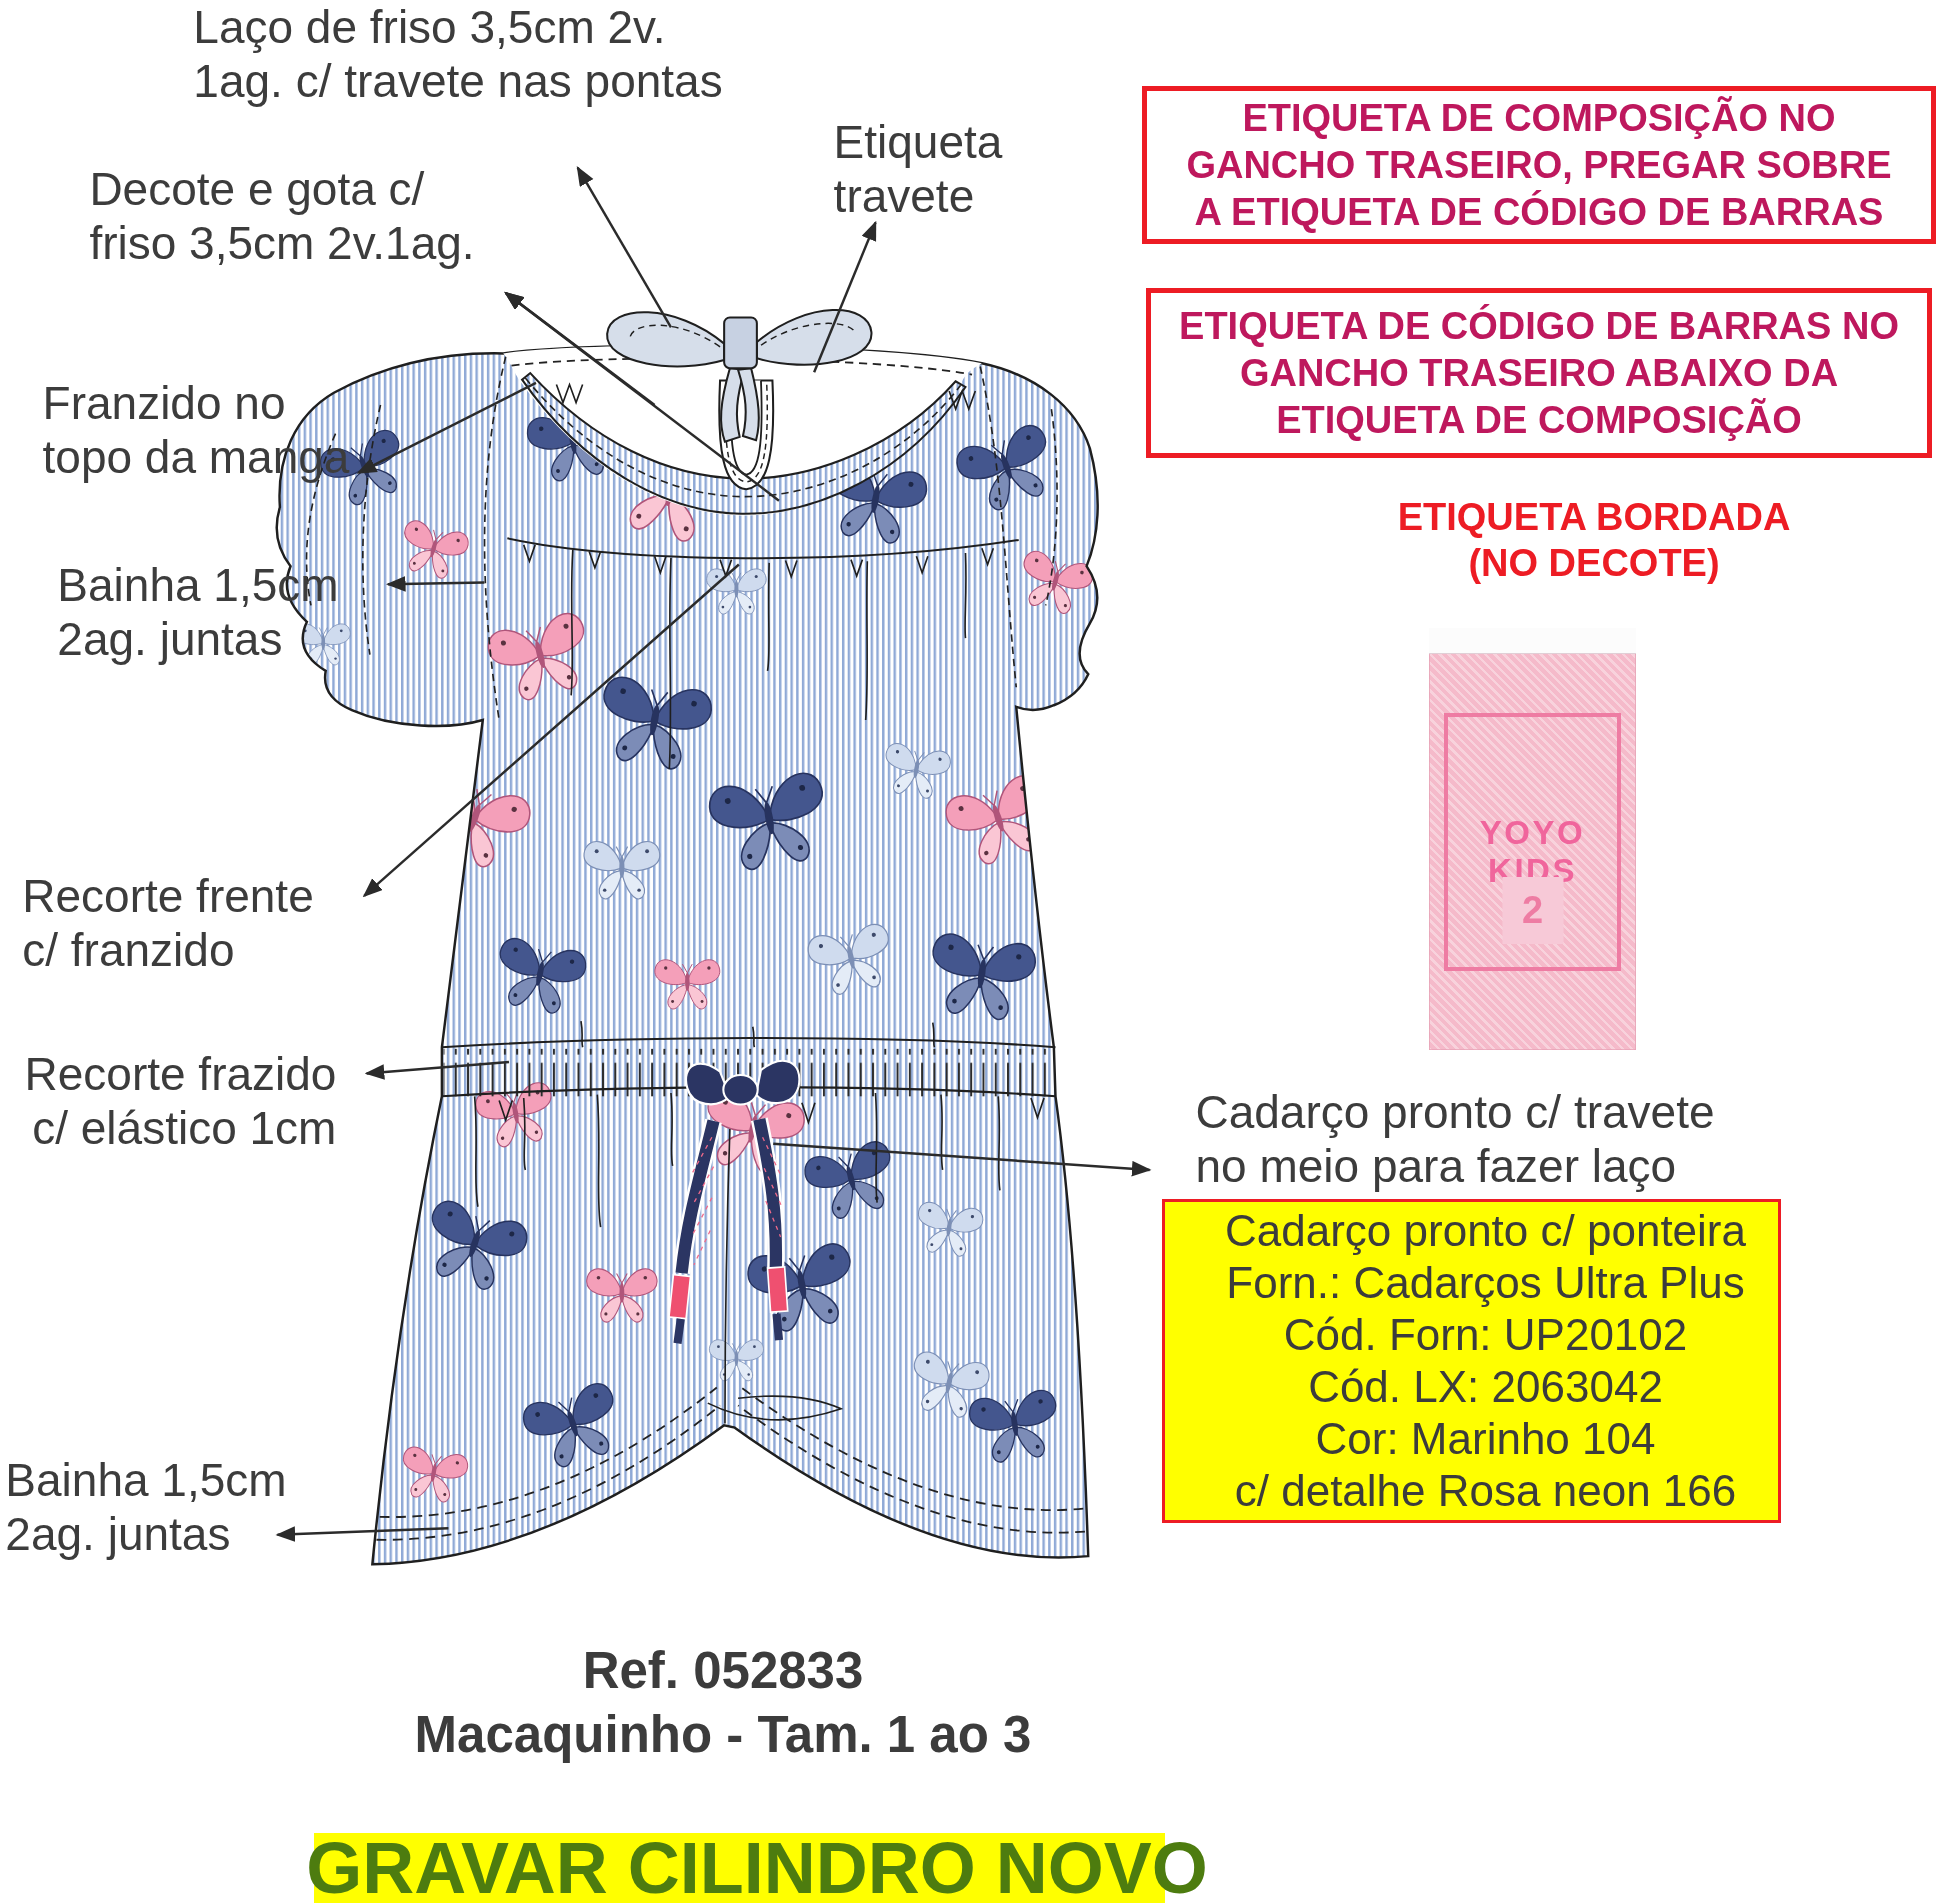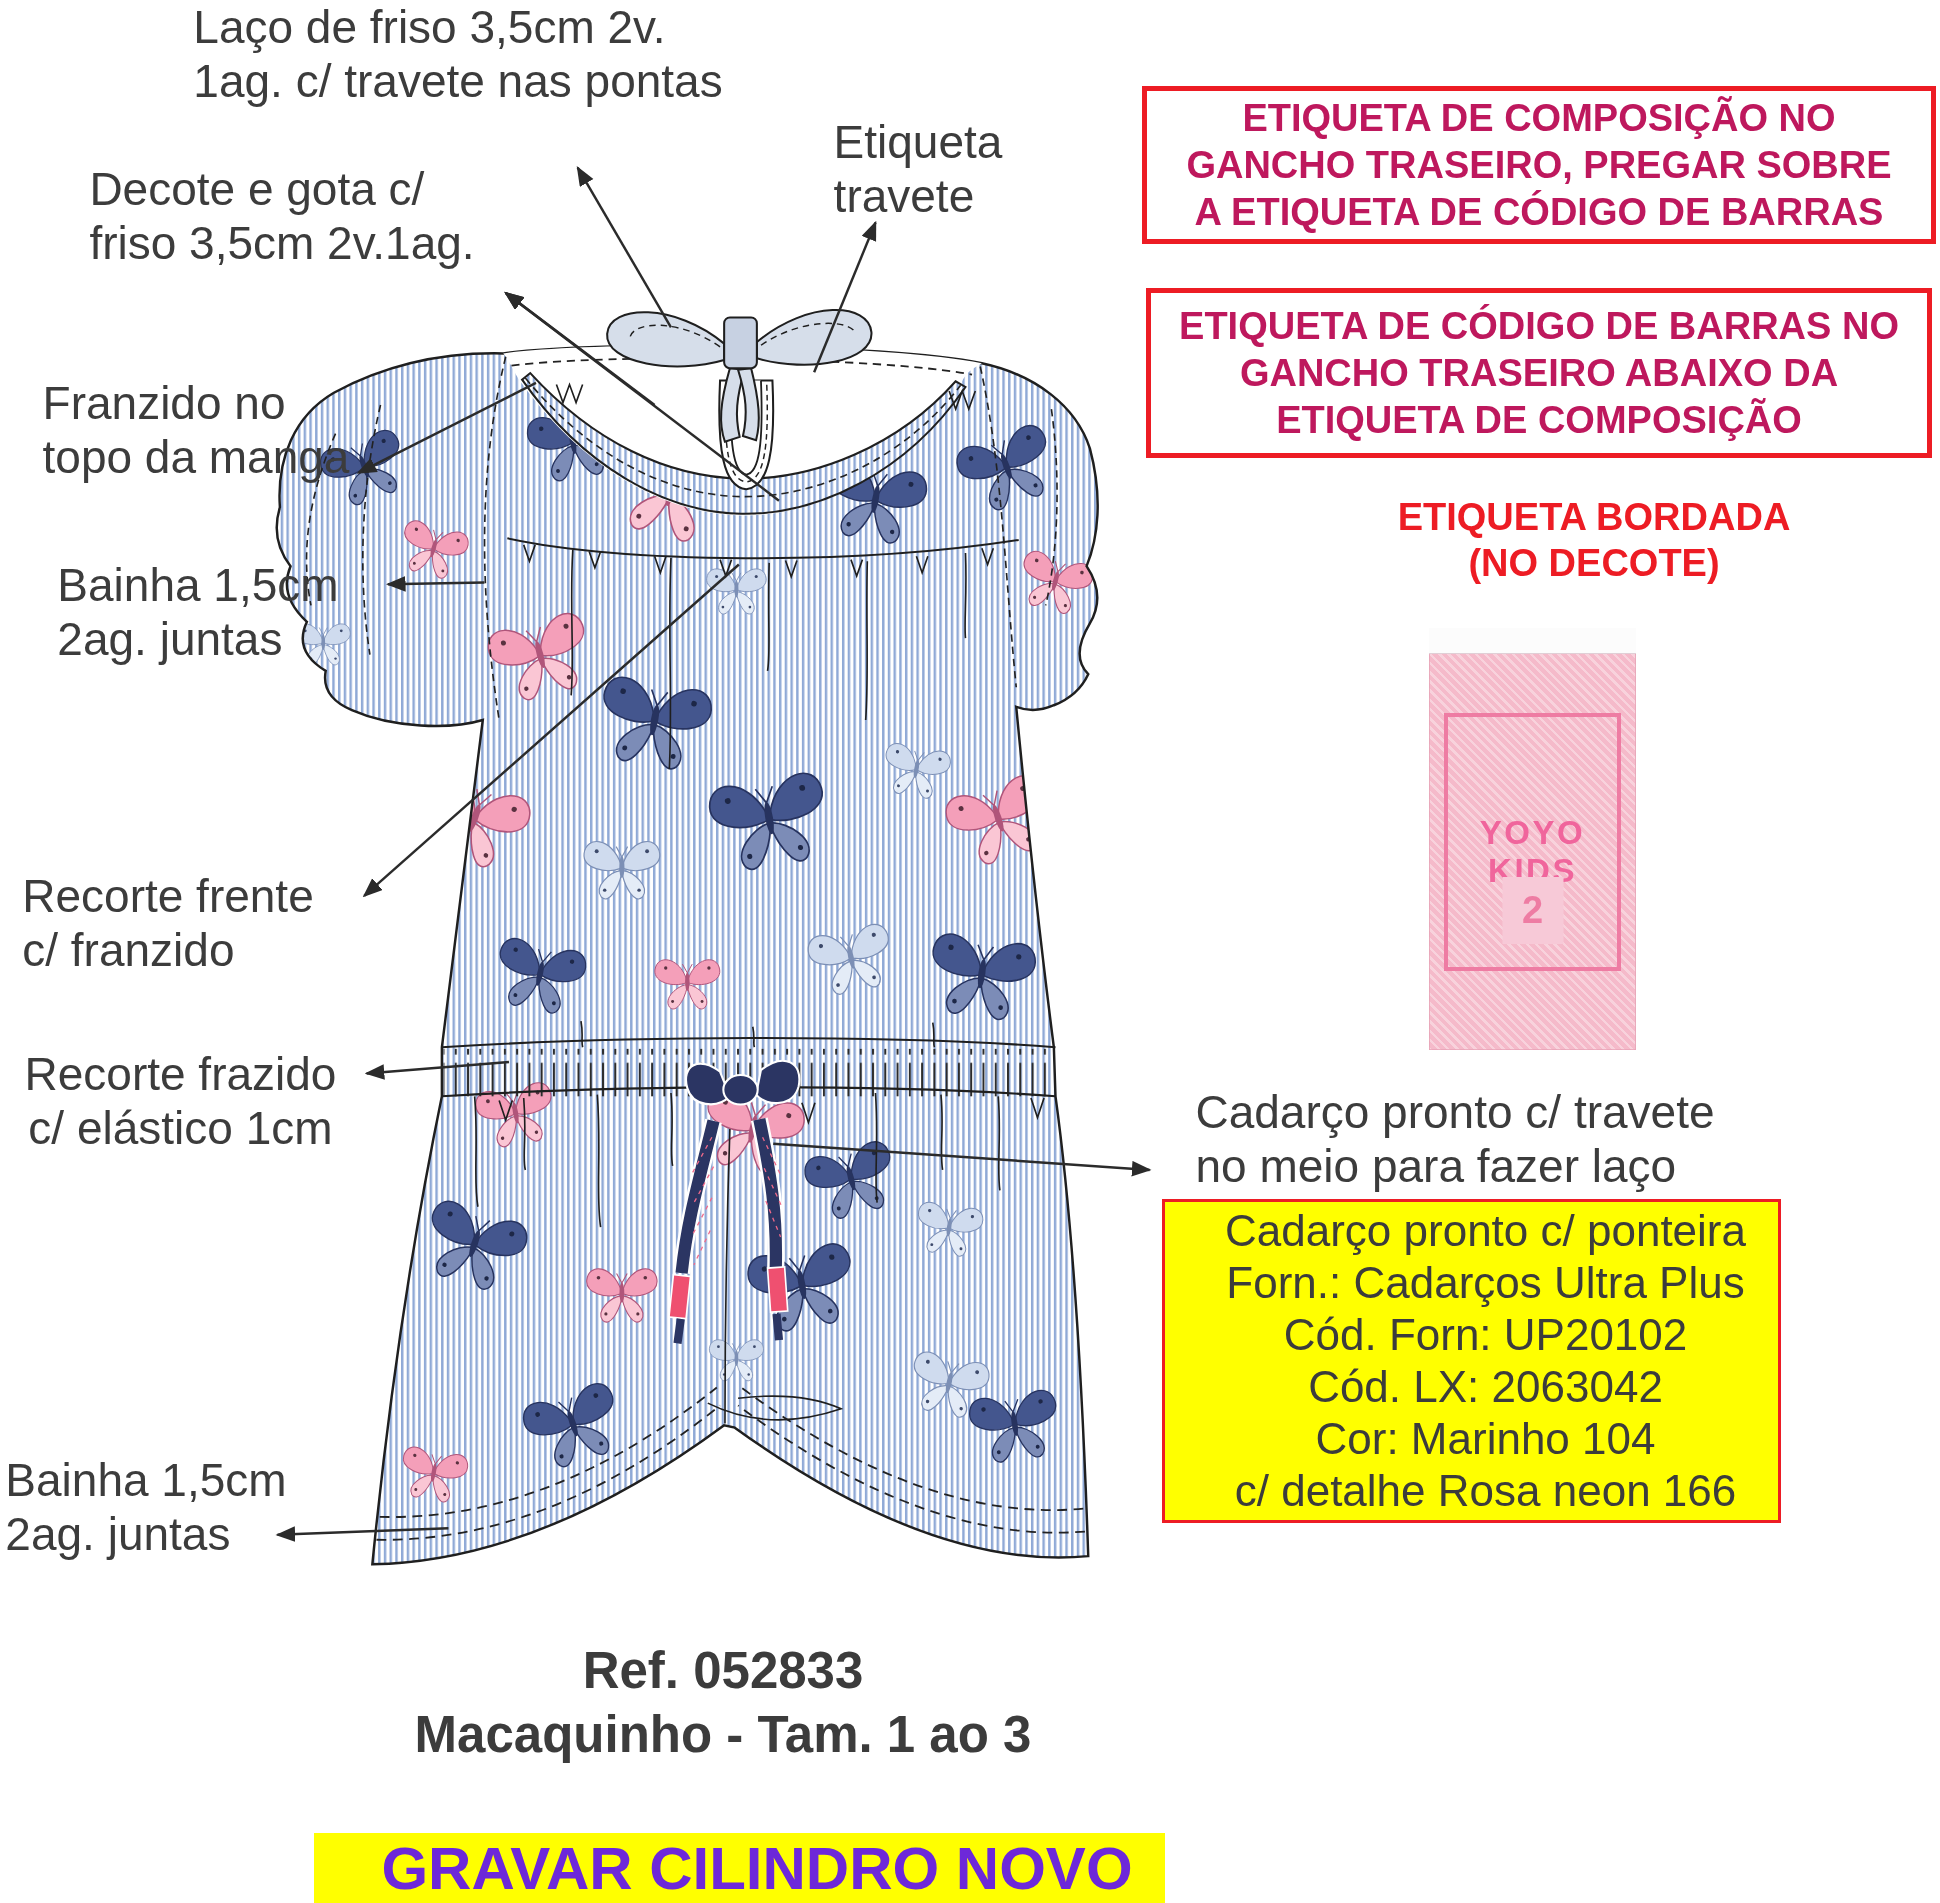--- a/index.html
+++ b/index.html
@@ -1,33 +1,33 @@
 <!DOCTYPE html>
 <html style="font-size:13px"><head>
 <meta charset="utf-8">
 <style>
   html,body{margin:0;padding:0;background:#fff;}
   #canvas{position:relative;width:1940px;height:1903px;background:#ffffff;overflow:hidden;
           font-family:"Liberation Sans", sans-serif;color:#3C3C3C;}
   svg{position:absolute;left:0;top:0;}
   .ann{position:absolute;font-size:46px;line-height:54px;text-align:left;
        transform:translateX(-50%);white-space:nowrap;color:#3C3C3C;}
-  .ann.left{transform:none;text-align:center;}
+  .ann.left{transform:none;text-align:right;}
   .redbox{position:absolute;border:5.7px solid #ED1C24;box-sizing:border-box;
           display:flex;flex-direction:column;justify-content:center;
           color:#be185d;font-weight:bold;font-size:38px;line-height:47px;text-align:center;white-space:nowrap;}
   .redtitle{position:absolute;transform:translateX(-50%);color:#ED1C24;font-weight:bold;
             font-size:38px;line-height:46px;text-align:center;white-space:nowrap;margin-left:37px;}
   .specbox{position:absolute;border:3.3px solid #ED1C24;box-sizing:border-box;background:#FFFF00;
            display:flex;flex-direction:column;justify-content:center;
            font-size:44px;line-height:52px;text-align:center;color:#3C3C3C;white-space:nowrap;padding-left:28px;}
   .foot{position:absolute;transform:translateX(-50%);font-weight:bold;font-size:51px;line-height:61px;
         color:#3C3C3C;white-space:nowrap;}
   .hl{position:absolute;background:#FFFF00;display:flex;align-items:center;justify-content:center;
-      font-weight:bold;font-size:60px;color:#6d28d9;white-space:nowrap;padding-left:35px;}
+      font-weight:bold;font-size:72px;color:#4d7c0f;white-space:nowrap;padding-left:35px;}
   
   .tag{position:absolute;background:#F5BACA;
        background-image:repeating-linear-gradient(45deg,rgba(255,255,255,.35) 0 2.5px,rgba(255,255,255,0) 2.5px 6.5px);
        box-shadow:0 0 0 0.8px #e7a3b6 inset;}
   .tag .fold{position:absolute;left:0;top:0;right:0;height:24.5px;background:#fcfcfc;
              border-bottom:0.8px solid #e0cfd6;}
   .tag .inner{position:absolute;left:14.7px;right:14.7px;top:85px;bottom:79px;border:4.9px solid #EE7CA3;}
   .tag .brand{position:absolute;left:0;right:0;top:97px;text-align:center;
               font-weight:bold;font-size:33px;letter-spacing:2.5px;color:#F0659C;}
   .tag .size{position:absolute;left:50%;transform:translateX(-50%);top:160px;width:61px;height:67px;

